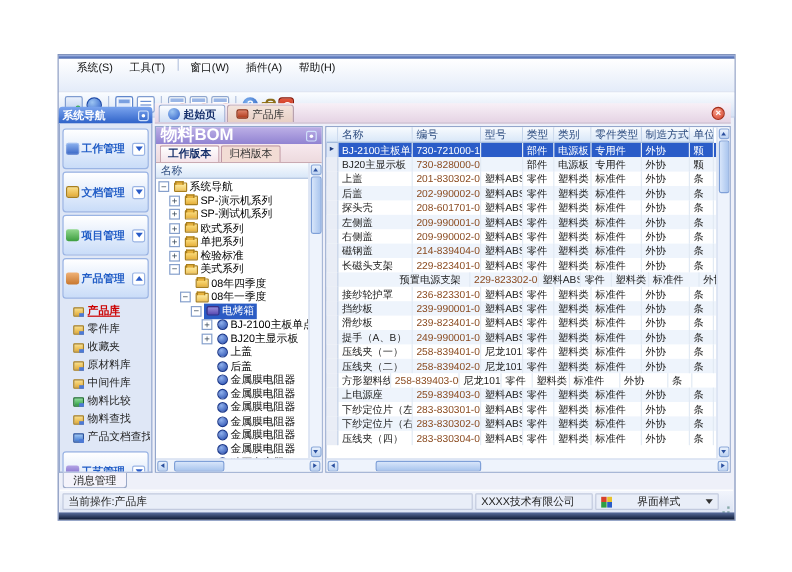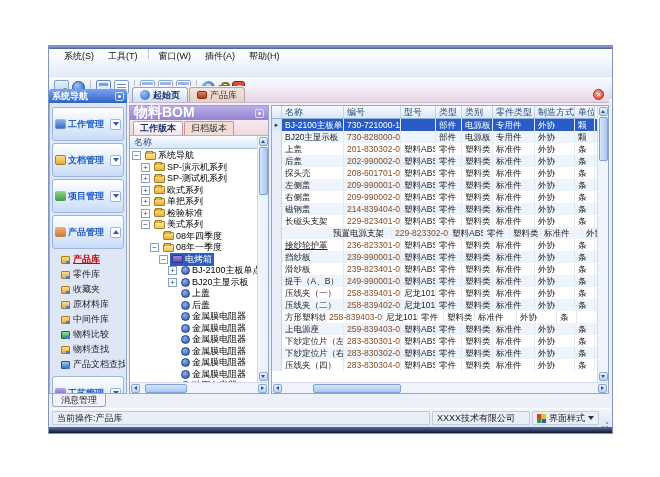--- a/index.html
+++ b/index.html
@@ -155,21 +155,21 @@
   
   .bottomtabs{position:absolute;left:3px;bottom:25px;height:14px;display:flex;align-items:flex-start;}
   .msg-tab{height:13px;padding:0 8px;font-size:9px;color:#222;background:#f4f3fb;border:1px solid #9aa8c8;border-top:none;
            border-radius:0 0 3px 3px;display:flex;align-items:center;white-space:nowrap;cursor:pointer;}
   .statusbar{position:absolute;left:1px;right:1px;bottom:6px;height:19px;display:flex;align-items:stretch;gap:2px;
              background:linear-gradient(#f2f5fc,#dde5f4);border-top:1px solid #fff;padding:2px;}
   .sb-cell{border:1px solid #c2cade;border-radius:1px;font-size:9px;color:#222;display:flex;align-items:center;
            padding:0 4px;white-space:nowrap;overflow:hidden;background:#e9eef8;}
   .sb-company{width:98px;flex:0 0 auto;}
   .sb-oper{flex:1;}
-  .sb-style{flex:0 0 auto;gap:3px;cursor:pointer;}
+  .sb-style{flex:0 0 auto;gap:21px;cursor:pointer;}
   .swatch{width:9px;height:9px;background-image:linear-gradient(#d8402a 50%,#2f9e43 50%),linear-gradient(#e8c22c 50%,#2a5cc8 50%);
           background-size:50% 100%;background-position:0 0,100% 0;background-repeat:no-repeat;flex:0 0 auto;}
   .dd{width:0;height:0;border-left:3px solid transparent;border-right:3px solid transparent;border-top:4px solid #333;}
   .sb-session{width:196px;flex:0 0 auto;font-size:8px;color:#111;}
   .grip{width:8px;flex:0 0 auto;position:relative;}
   .grip::after{content:"";position:absolute;right:1px;bottom:1px;width:2px;height:2px;background:#8aa;box-shadow:-4px 4px #8aa,0 4px #8aa,-4px 8px #8aa;}
   .win-bottom{position:absolute;left:0;right:0;bottom:0;height:6px;background:linear-gradient(#5a6f9f,#0e1a34);}
 </style>
 </head>
 <body>
@@ -629,21 +629,21 @@
                   <div class="gc c-num" style="width: 57px;">229-823302-00E</div>
                   <div class="gc" style="width: 35px;">塑料ABS</div>
                   <div class="gc" style="width: 26px;">零件</div>
                   <div class="gc" style="width: 31px;">塑料类</div>
                   <div class="gc" style="width: 42px;">标准件</div>
                   <div class="gc" style="width: 40px;">外协</div>
                   <div class="gc" style="width: 20px;">条</div>
                 </div>
                 <div class="grow-row">
                   <div class="gc ind" style="width: 10px;"></div>
-                  <div class="gc" style="width: 62px; text-decoration: underline;">接纱轮护罩</div>
+                  <div class="gc" style="width: 62px;">接纱轮护罩</div>
                   <div class="gc c-num" style="width: 57px;">236-823301-00E</div>
                   <div class="gc" style="width: 35px;">塑料ABS</div>
                   <div class="gc" style="width: 26px;">零件</div>
                   <div class="gc" style="width: 31px;">塑料类</div>
                   <div class="gc" style="width: 42px;">标准件</div>
                   <div class="gc" style="width: 40px;">外协</div>
                   <div class="gc" style="width: 20px;">条</div>
                 </div>
                 <div class="grow-row">
                   <div class="gc ind" style="width: 10px;"></div>

